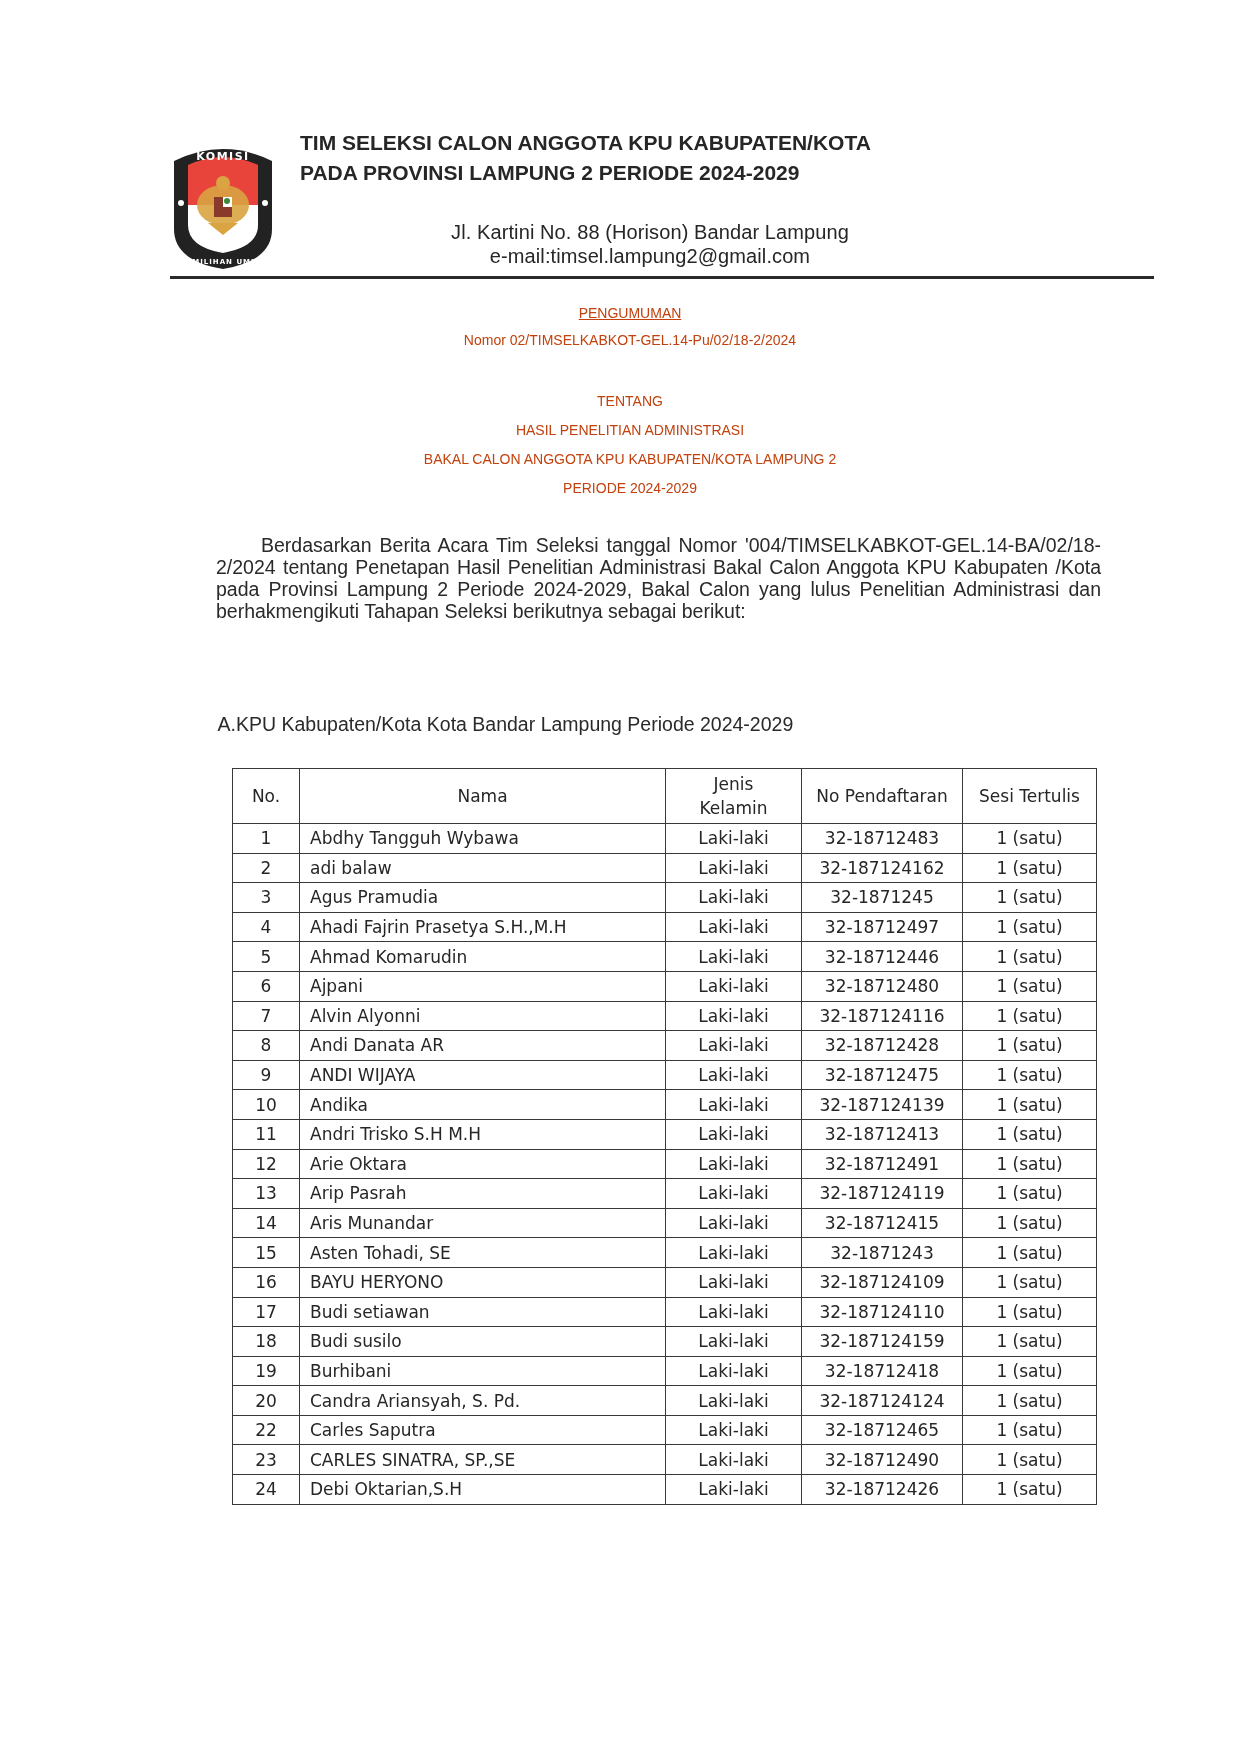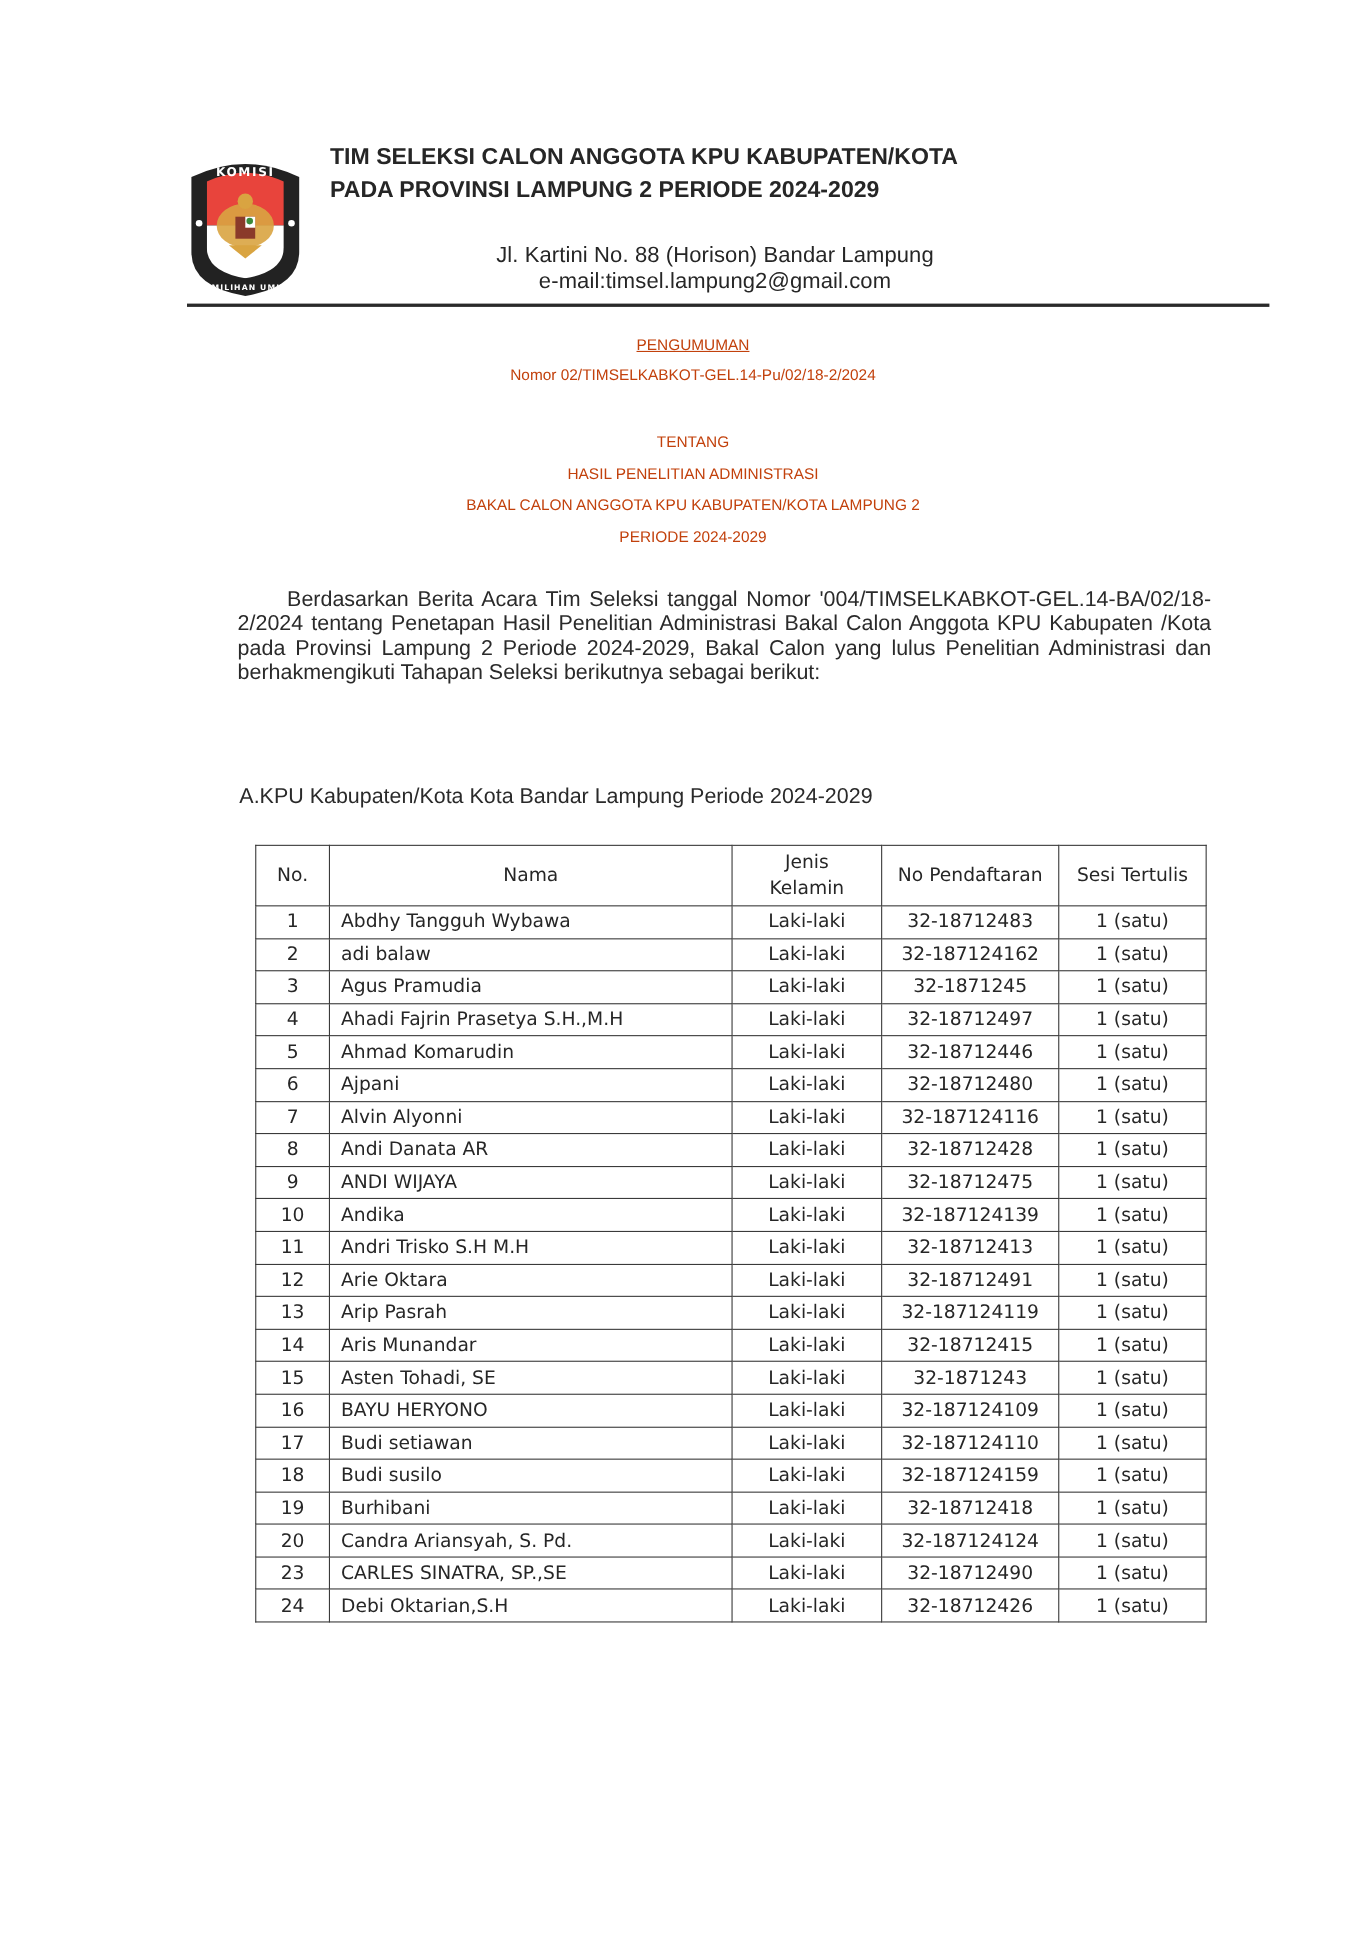--- a/index.html
+++ b/index.html
@@ -272,20 +272,27 @@
         <td class="c-sesi">1 (satu)</td>
       </tr>
       <tr>
         <td class="c-no">20</td>
         <td class="c-nama">Candra Ariansyah, S. Pd.</td>
         <td class="c-jk">Laki-laki</td>
         <td class="c-np">32-187124124</td>
         <td class="c-sesi">1 (satu)</td>
       </tr>
       <tr>
+        <td class="c-no">22</td>
+        <td class="c-nama">Carles Saputra</td>
+        <td class="c-jk">Laki-laki</td>
+        <td class="c-np">32-18712465</td>
+        <td class="c-sesi">1 (satu)</td>
+      </tr>
+      <tr>
         <td class="c-no">23</td>
         <td class="c-nama">CARLES SINATRA, SP.,SE</td>
         <td class="c-jk">Laki-laki</td>
         <td class="c-np">32-18712490</td>
         <td class="c-sesi">1 (satu)</td>
       </tr>
       <tr>
         <td class="c-no">24</td>
         <td class="c-nama">Debi Oktarian,S.H</td>
         <td class="c-jk">Laki-laki</td>

